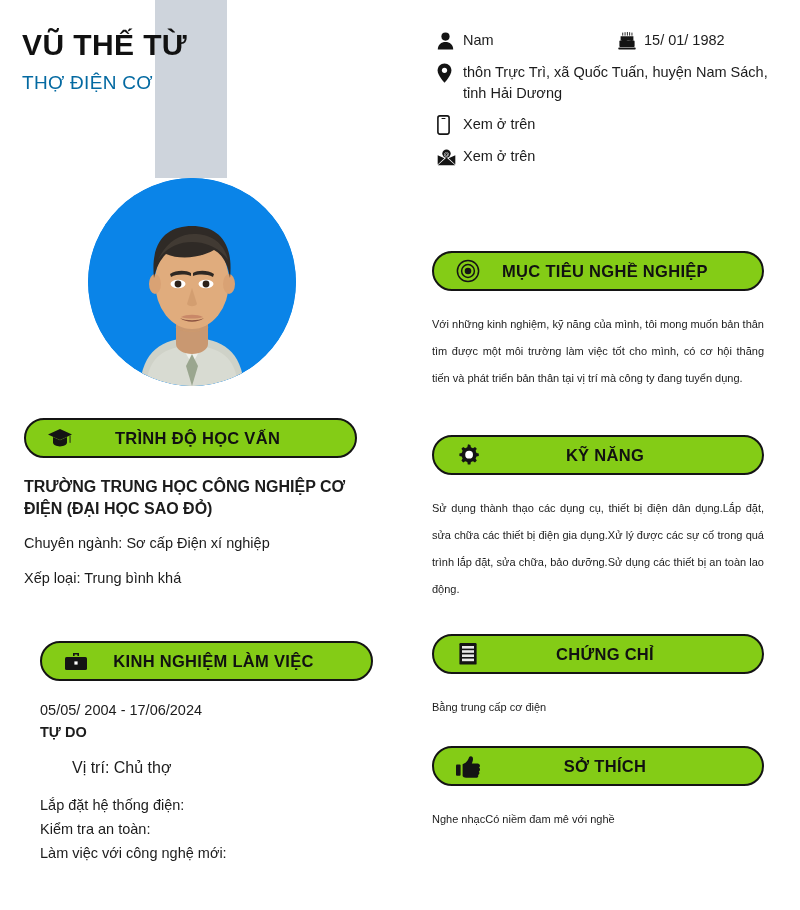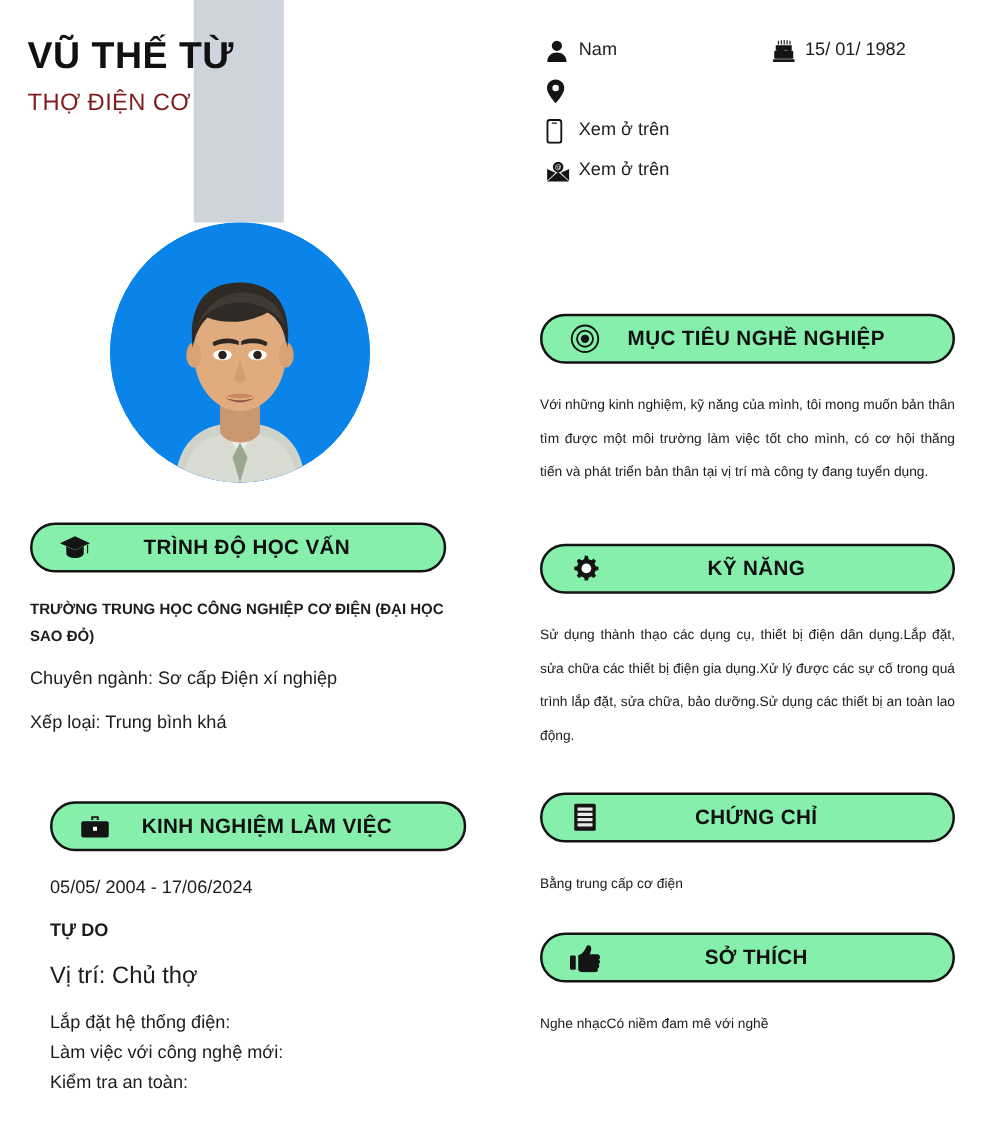--- a/index.html
+++ b/index.html
@@ -57,21 +57,21 @@
     line-height: 1.15;
     margin: 0;
     color: #111111;
     white-space: nowrap;
   }
   .person-title {
     font-size: 19px;
     font-weight: normal;
     letter-spacing: 0.3px;
     margin: 9px 0 0 0;
-    color: #7f1d1d;
+    color: #0369a1;
     white-space: nowrap;
   }
 
   
   .avatar-wrap {
     position: absolute;
     left: 88px;
     top: 178px;
     width: 208px;
     height: 208px;
@@ -119,21 +119,21 @@
 
   
   .pill {
     box-sizing: border-box;
     height: 40px;
     border: 2.2px solid #141414;
     border-radius: 22px;
     display: flex;
     align-items: center;
     padding: 0 14px;
-    background: #86efac;
+    background: #84cc16;
   }
   .pill-icon {
     width: 40px;
     min-width: 40px;
     display: flex;
     align-items: center;
     justify-content: center;
   }
   .pill-icon svg { display: block; }
   .pill-label {
@@ -155,40 +155,40 @@
   .sec-hobby { position: absolute; left: 432px; top: 746px; width: 332px; }
 
   .body-left {
     margin-top: 18px;
     font-size: 14.5px;
     line-height: 23px;
     color: #1c1c1c;
   }
   .body-left .strong {
     font-weight: bold;
-    font-size: 12px;
+    font-size: 16px;
     line-height: 22px;
     display: block;
   }
   .body-left .line { display: block; margin-top: 12px; }
 
   .body-right {
     margin-top: 20px;
     font-size: 11px;
     line-height: 27px;
     color: #1c1c1c;
     text-align: justify;
     text-justify: inter-word;
   }
   .body-right.plain { text-align: left; }
 
   
   .exp-date { font-size: 14.5px; line-height: 22px; display: block; }
-  .exp-company { font-weight: bold; font-size: 14.5px; display: block; margin-top: 13px; }
-  .exp-position { font-size: 19px; display: block; margin-top: 12px; }
+  .exp-company { font-weight: bold; font-size: 14.5px; display: block; }
+  .exp-position { font-size: 16px; display: block; margin-top: 12px; margin-left: 32px; }
   .exp-duty { font-size: 14.5px; line-height: 24px; display: block; }
   .exp-duties { margin-top: 14px; }
 </style>
 </head>
 <body>
 
 <div class="grey-bar"></div>
 
 <div class="col-left">
 
@@ -265,22 +265,22 @@
         </svg>
       </span>
       <span class="pill-label">KINH NGHIỆM LÀM VIỆC</span>
     </div>
     <div class="body-left">
       <span class="exp-date">05/05/ 2004 - 17/06/2024</span>
       <span class="exp-company">TỰ DO</span>
       <span class="exp-position">Vị trí: Chủ thợ</span>
       <div class="exp-duties">
         <span class="exp-duty">Lắp đặt hệ thống điện:</span>
+        <span class="exp-duty">Kiểm tra an toàn:</span>
         <span class="exp-duty">Làm việc với công nghệ mới:</span>
-        <span class="exp-duty">Kiểm tra an toàn:</span>
       </div>
     </div>
   </div>
 </div>
 
 <div class="col-right"></div>
 
 <div class="contact">
   <div class="contact-row">
     <div class="split-a">
@@ -309,20 +309,21 @@
     </div>
   </div>
 
   <div class="contact-row">
     <span class="c-icon">
       <svg width="15" height="20" viewBox="0 0 15 20" aria-hidden="true">
         <path d="M7.5 0.6 C3.6 0.6 0.6 3.6 0.6 7.4 C0.6 12.4 7.5 19.6 7.5 19.6 C7.5 19.6 14.4 12.4 14.4 7.4 C14.4 3.6 11.4 0.6 7.5 0.6 Z" fill="#141414"></path>
         <circle cx="7.5" cy="7.3" r="2.6" fill="#ffffff"></circle>
       </svg>
     </span>
+    <span class="c-text" style="max-width:315px">thôn Trực Trì, xã Quốc Tuấn, huyện Nam Sách, tỉnh Hải Dương</span>
   </div>
 
   <div class="contact-row">
     <span class="c-icon">
       <svg width="13" height="20" viewBox="0 0 13 20" aria-hidden="true">
         <rect x="0.9" y="0.9" width="11.2" height="18.2" rx="2" fill="none" stroke="#141414" stroke-width="1.6"></rect>
         <rect x="4.4" y="3" width="4.2" height="0.9" rx="0.45" fill="#141414"></rect>
       </svg>
     </span>
     <span class="c-text">Xem ở trên</span>

